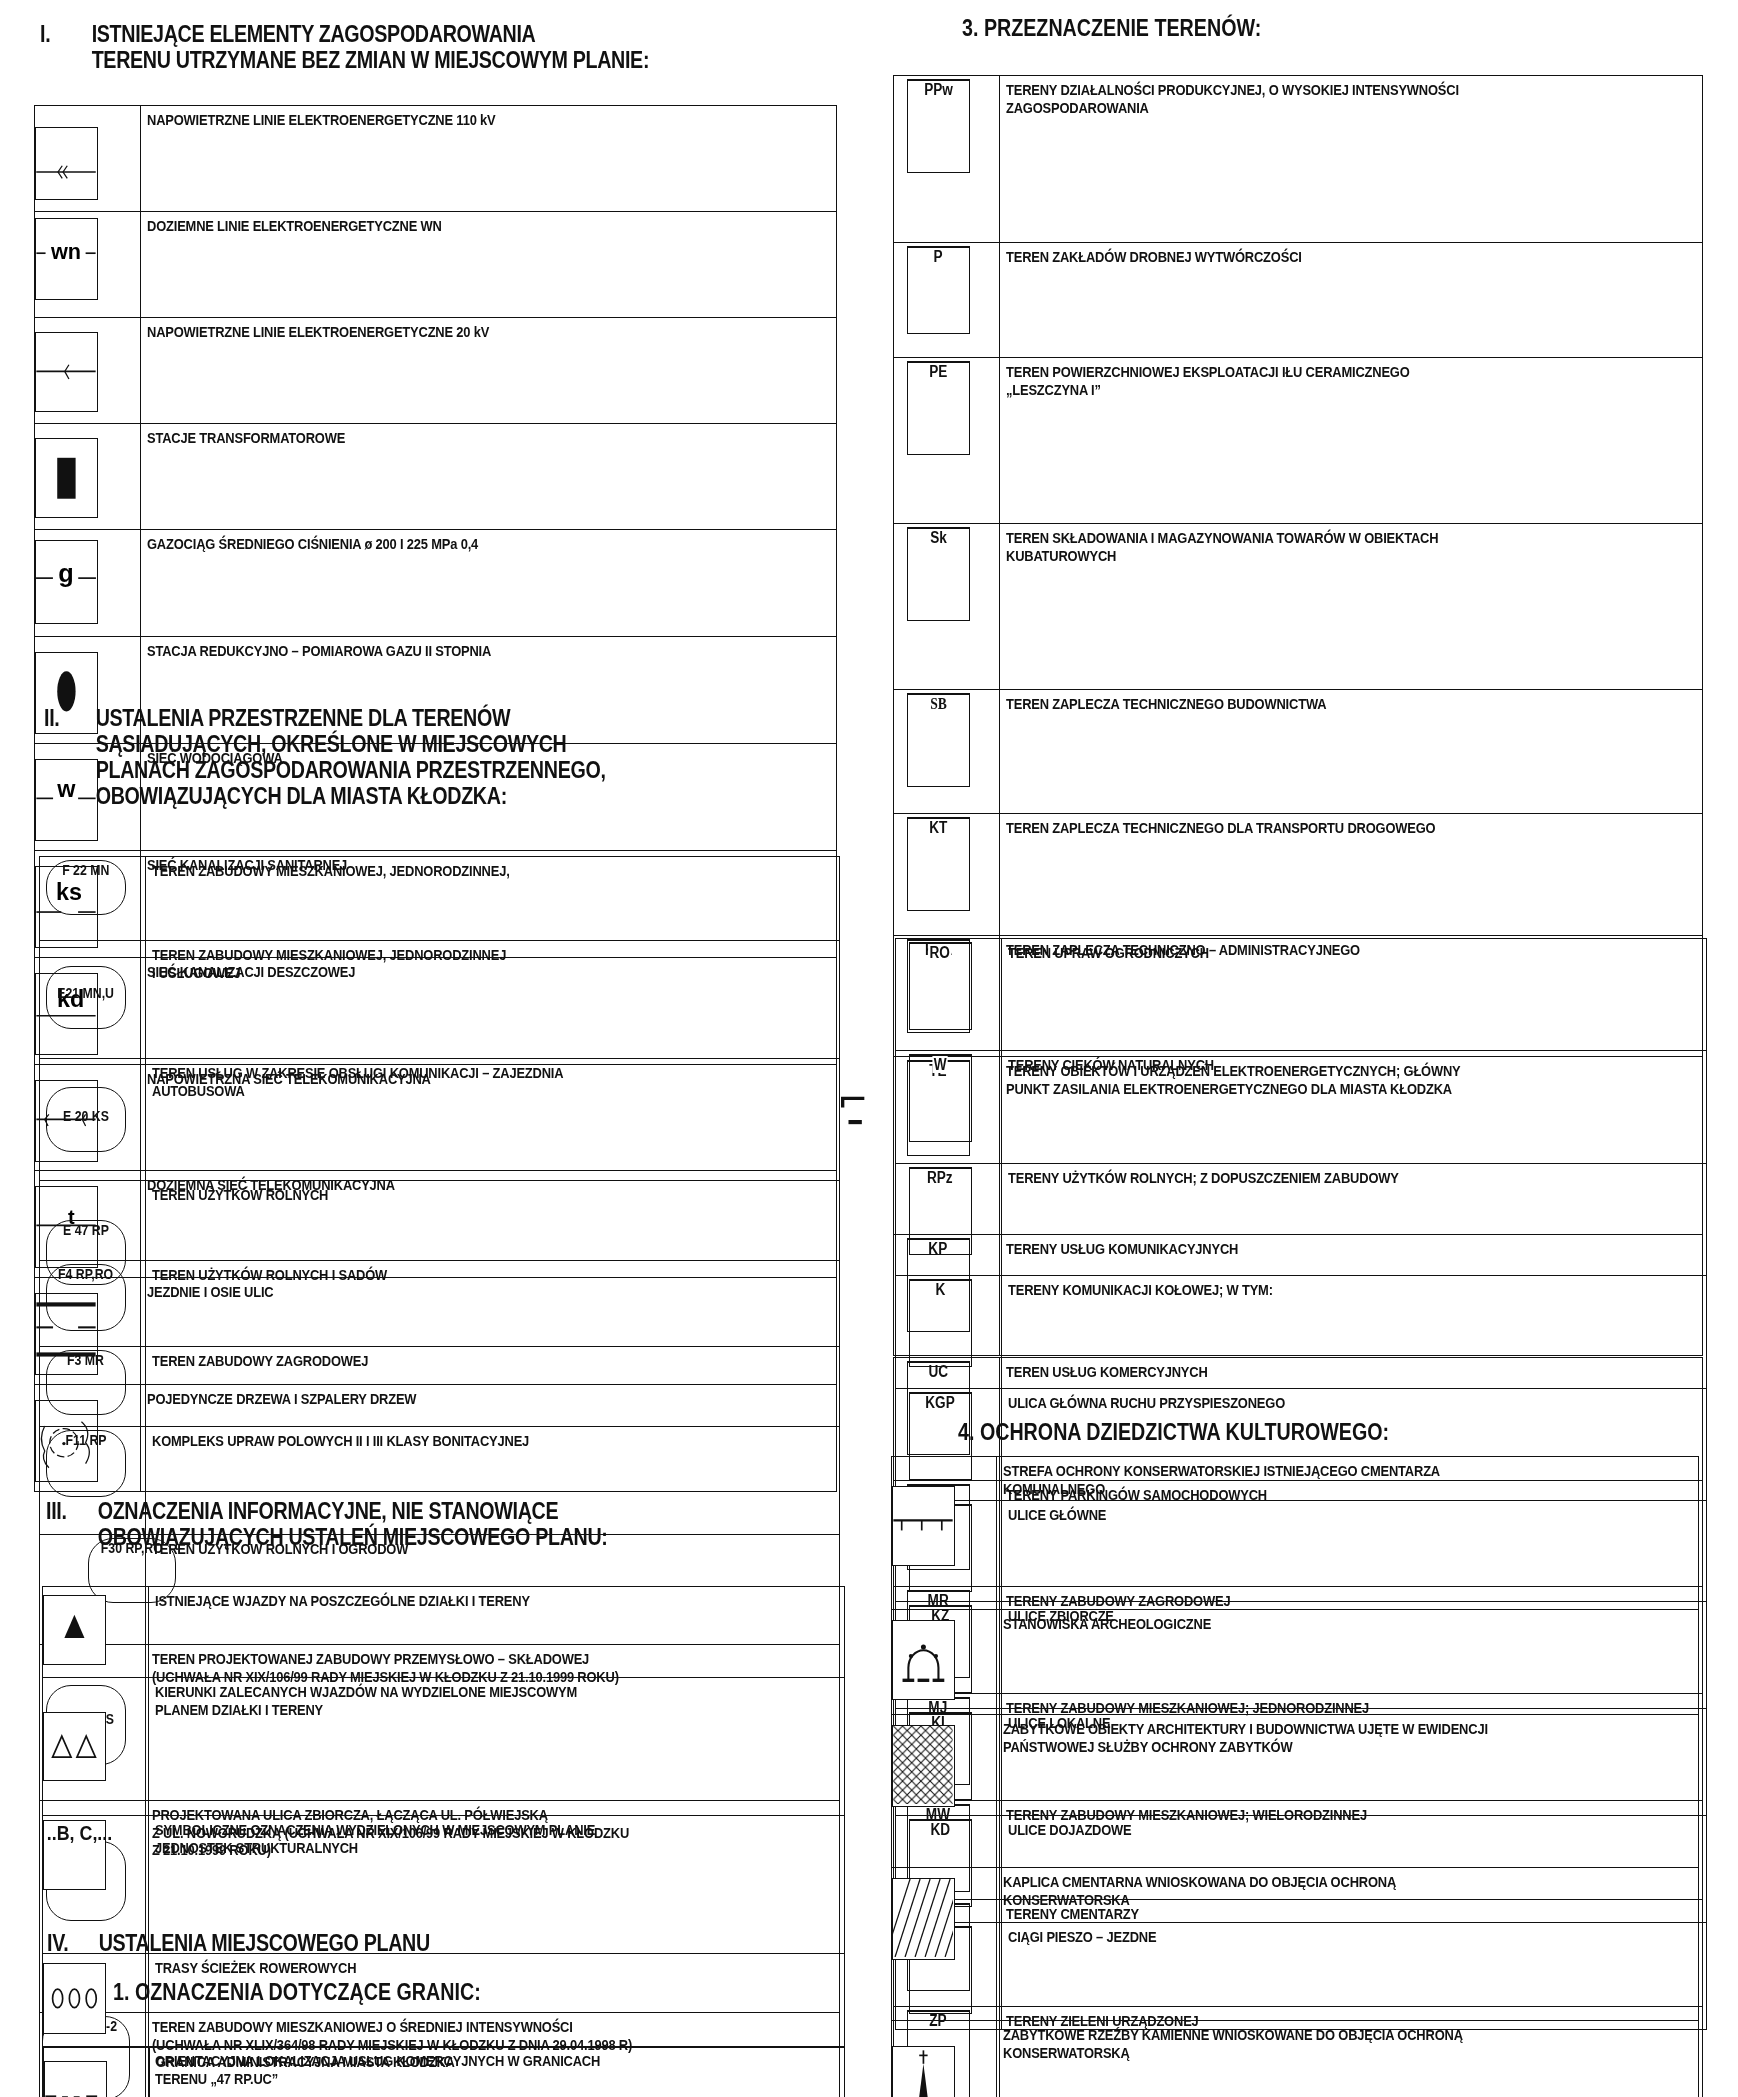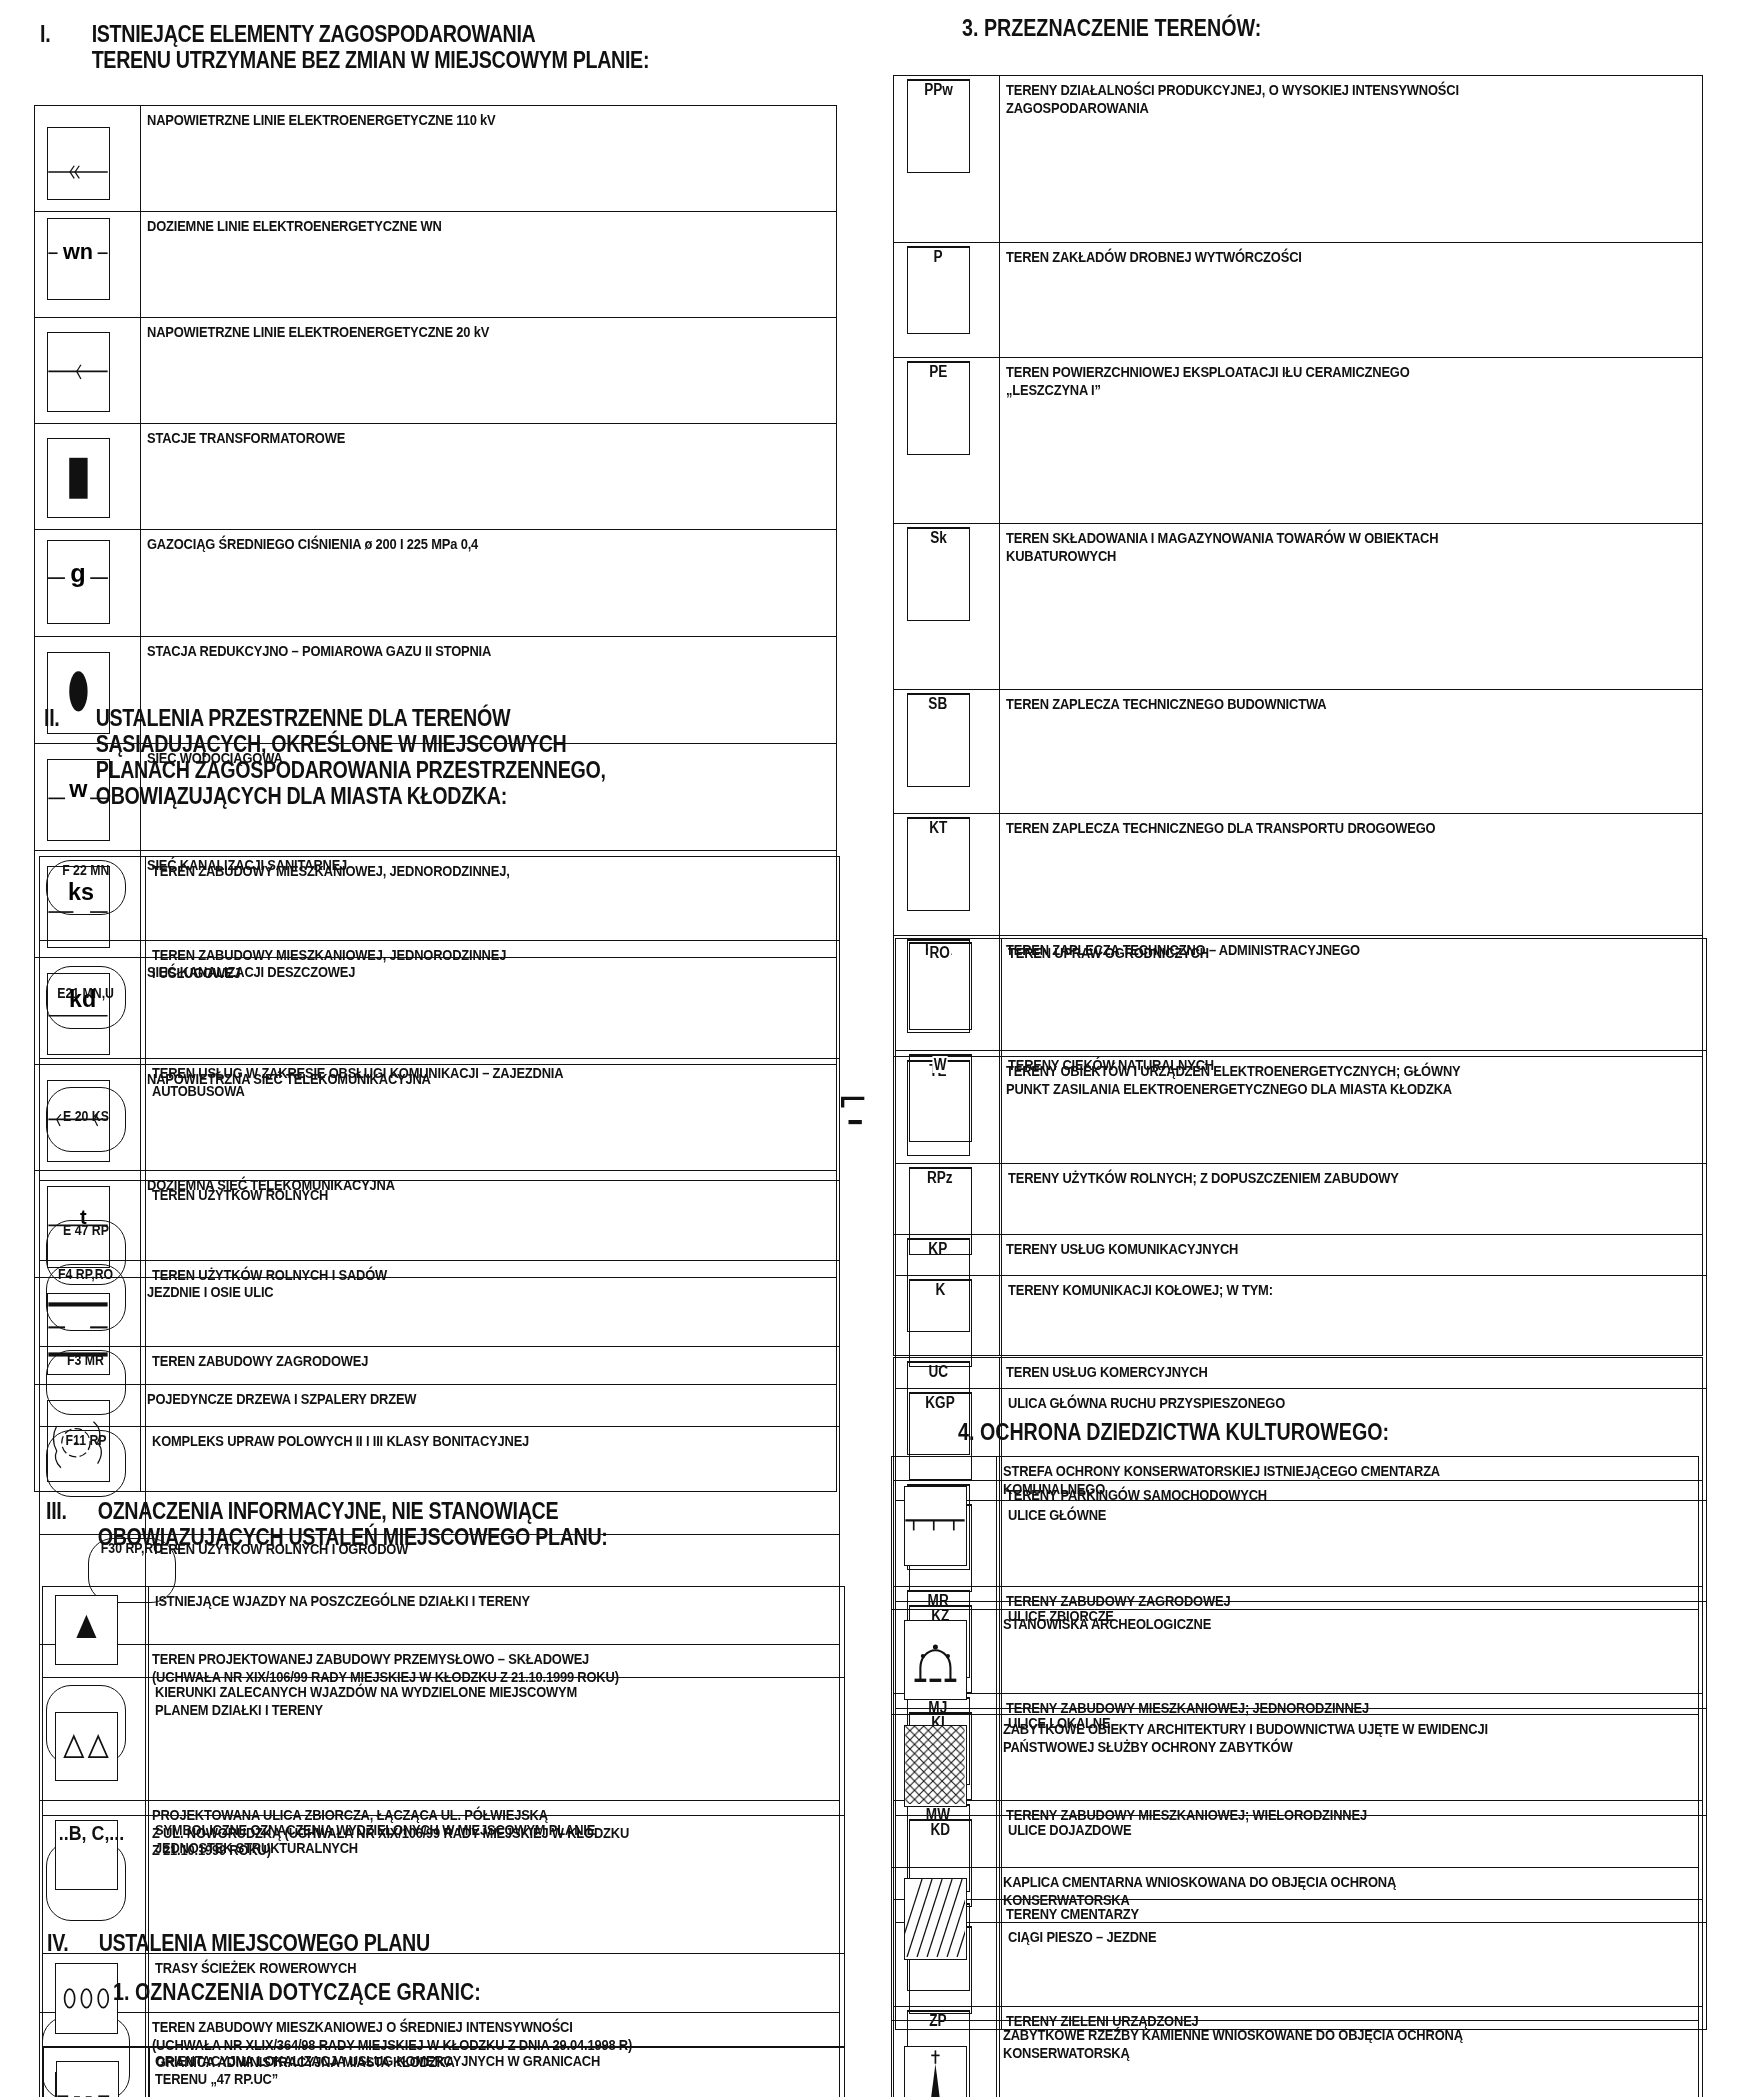--- a/index.html
+++ b/index.html
@@ -31,21 +31,21 @@
   }
   table.legend td { border: 1.3px solid #111; vertical-align: top; padding: 0; }
   table.legend td.sym { position: relative; }
   table.legend td.txt {
     font-weight: bold; font-size: 15px; line-height: 17.6px; padding: 5px 5px 4.2px 5.9px;
     letter-spacing: -0.2px;
   }
   table.legend td.txt span { display: inline-block; transform: scaleX(0.86); transform-origin: left top; white-space: pre-line; width: 116%; }
 
   .symbox {
-    position: absolute; left: 12px; top: 4.2px; width: 63px; height: 50px;
+    position: absolute; left: 0; top: 4.2px; width: 63px; height: 50px;
     border: 1.7px solid #111; box-sizing: border-box; background: #fff;
   }
   .codebox {
     position: absolute; left: 12.6px; top: 2.5px; width: 63px; height: 28.5px;
     border: 1.7px solid #111; box-sizing: border-box; border-top-width: 2.1px;
     font-weight: bold; font-size: 16px; line-height: 17px; text-align: center;
     padding-top: 0;
   }
   .codebox span { display:inline-block; transform: scaleX(0.85); margin-top:-4.2px; background:#fff; padding: 0 1.7px; }
   .oval {
@@ -453,21 +453,21 @@
         </tr>
       <tr style="height:166px">
           <td class="sym">
             <div class="codebox" style="height:94px;"><span>Sk</span></div>
           </td>
           <td class="txt"><span>TEREN SKŁADOWANIA I MAGAZYNOWANIA TOWARÓW W OBIEKTACH
 KUBATUROWYCH</span></td>
         </tr>
       <tr style="height:124px">
           <td class="sym">
-            <div class="codebox" style="height:94px;"><span>SB</span></div>
+            <div class="codebox" style="height:94px;font-family:Liberation Serif, serif;"><span>SB</span></div>
           </td>
           <td class="txt"><span>TEREN ZAPLECZA TECHNICZNEGO BUDOWNICTWA</span></td>
         </tr>
       <tr style="height:122px">
           <td class="sym">
             <div class="codebox" style="height:94px;"><span>KT</span></div>
           </td>
           <td class="txt"><span>TEREN ZAPLECZA TECHNICZNEGO DLA TRANSPORTU DROGOWEGO</span></td>
         </tr>
       <tr style="height:121px">

